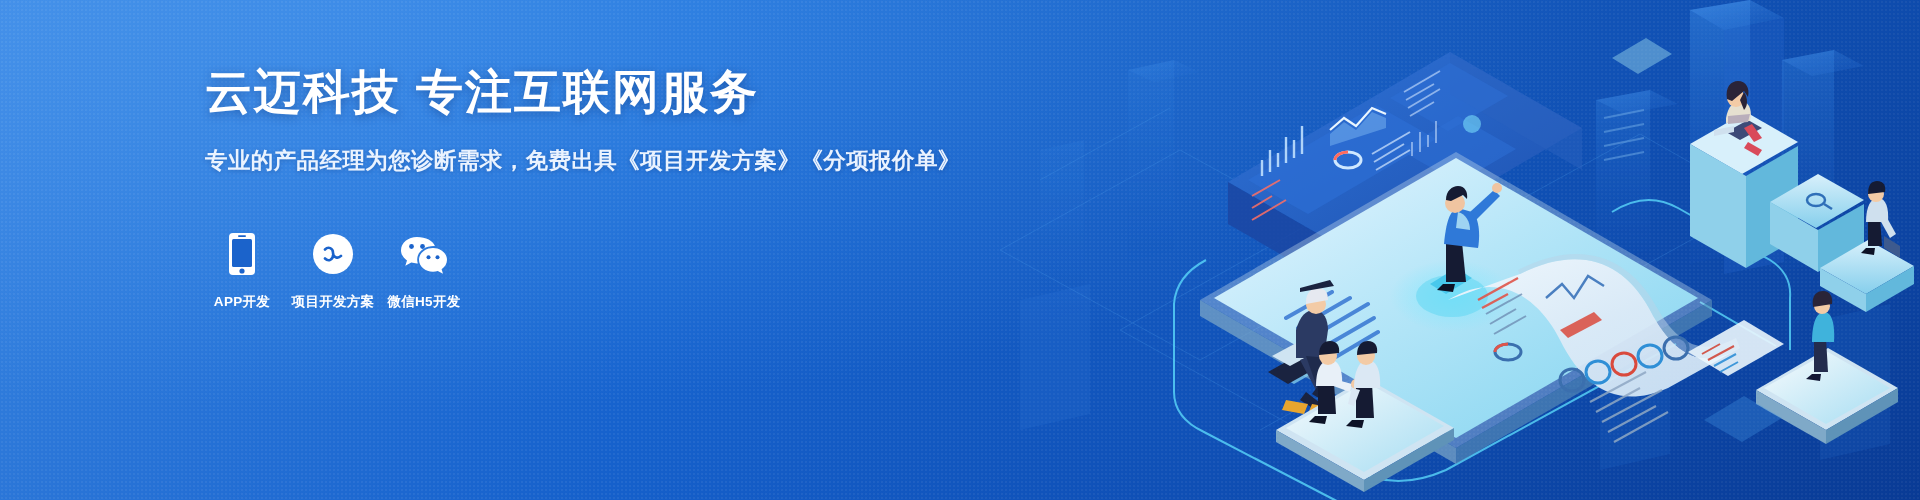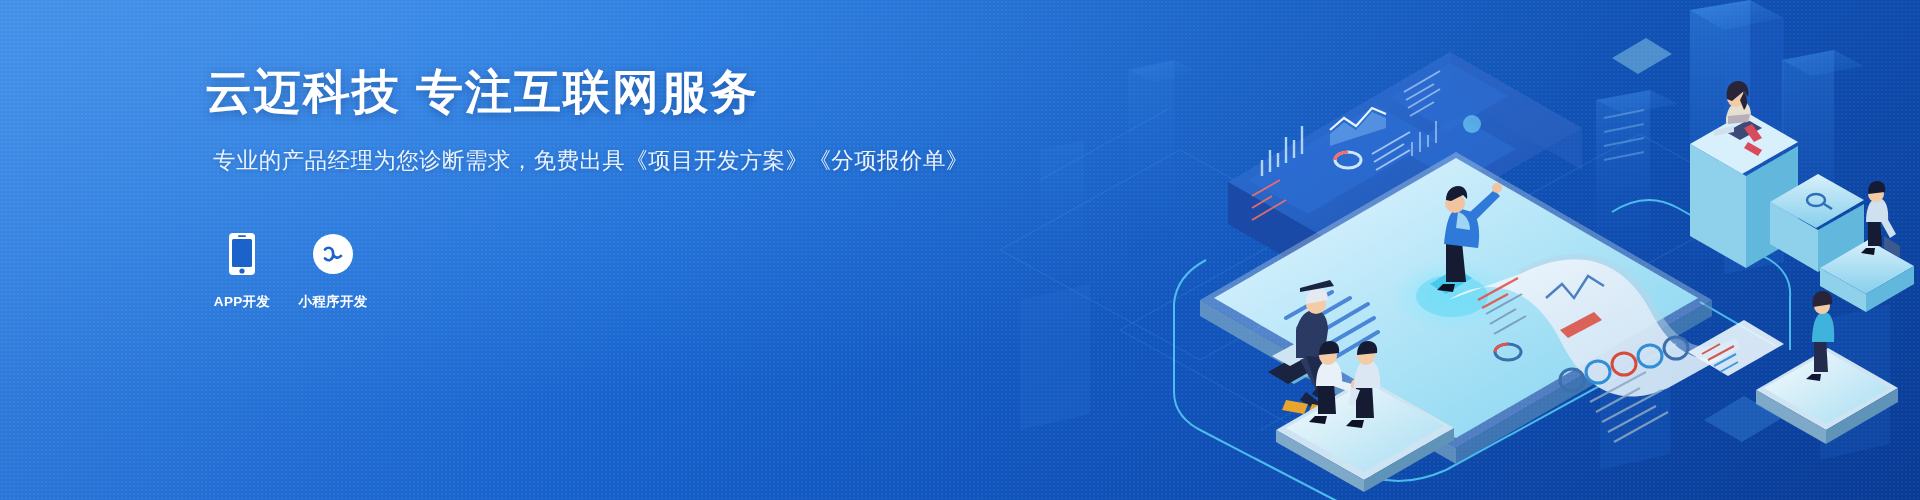--- a/index.html
+++ b/index.html
@@ -22,21 +22,21 @@
     pointer-events:none;}
 
   
   .copy{position:absolute;left:205px;top:62px;width:760px;z-index:9;}
   .headline{
     color:#ffffff;font-size:47px;line-height:1.28;font-weight:700;
     letter-spacing:2px;margin:0 0 20px 0;white-space:nowrap;
     text-shadow:0 2px 10px rgba(0,30,90,.35);
   }
   .sub{color:#eaf3ff;font-size:22.5px;line-height:1.68;letter-spacing:.4px;
-       margin:8px;white-space:nowrap;font-weight:400;
+       margin:0;white-space:nowrap;font-weight:700;
        text-shadow:0 1px 4px rgba(0,30,90,.25);}
 
   
   .svcs{position:absolute;left:205px;top:232px;display:flex;align-items:flex-start;z-index:9;}
   .svc{width:74px;display:flex;flex-direction:column;align-items:center;margin-right:17px;cursor:pointer;}
   .svc .glyph{height:44px;display:flex;align-items:center;justify-content:center;}
   .svc .glyph svg{display:block;}
   .svc .cap{margin-top:17px;color:#ffffff;font-size:13.5px;font-weight:700;white-space:nowrap;letter-spacing:.3px;}
 
   
@@ -380,21 +380,37 @@
     </div>
 
     <div class="svc">
       <span class="glyph">
         <svg width="42" height="42" viewBox="0 0 42 42">
           <circle cx="21" cy="21" r="20" fill="#ffffff"></circle>
           <path d="M13 16.5c3.4-3.4 8-1.2 8 3.2 0 4.4 4.6 6.6 8 3.2
                    M13 25.5c3.4 3.4 8 1.2 8-3.2" fill="none" stroke="#1b63cb" stroke-width="2.6" stroke-linecap="round"></path>
         </svg>
       </span>
-      <span class="cap">小程序开发</span>
+      <span class="cap">项目开发方案</span>
     </div>
 
+    <div class="svc">
+      <span class="glyph">
+        <svg width="50" height="42" viewBox="0 0 50 42">
+          <path d="M18 4C9.2 4 2 9.9 2 17.2c0 4.1 2.3 7.8 6 10.2l-1.7 5.3 6-3.1
+                   c1.8.5 3.7.8 5.7.8h.8c-.4-1.2-.6-2.5-.6-3.8C18.2 18.8 25.6 13 34.6 13
+                   c.4 0 .9 0 1.3.1C34.3 7.8 26.9 4 18 4Z" fill="#ffffff"></path>
+          <circle cx="12.5" cy="13.5" r="2.4" fill="#1b63cb"></circle>
+          <circle cx="23.5" cy="13.5" r="2.4" fill="#1b63cb"></circle>
+          <path d="M48 26.8C48 20.3 41.7 15 34 15s-14 5.3-14 11.8c0 6.6 6.3 11.9 14 11.9
+                   1.7 0 3.3-.3 4.8-.7l5.2 2.7-1.4-4.5c3.3-2.1 5.4-5.4 5.4-9.4Z" fill="#ffffff"></path>
+          <circle cx="29.5" cy="24.2" r="2" fill="#1b63cb"></circle>
+          <circle cx="38.5" cy="24.2" r="2" fill="#1b63cb"></circle>
+        </svg>
+      </span>
+      <span class="cap">微信H5开发</span>
+    </div>
 
 
 
   </div>
 
 </div>
 
 </body></html>

